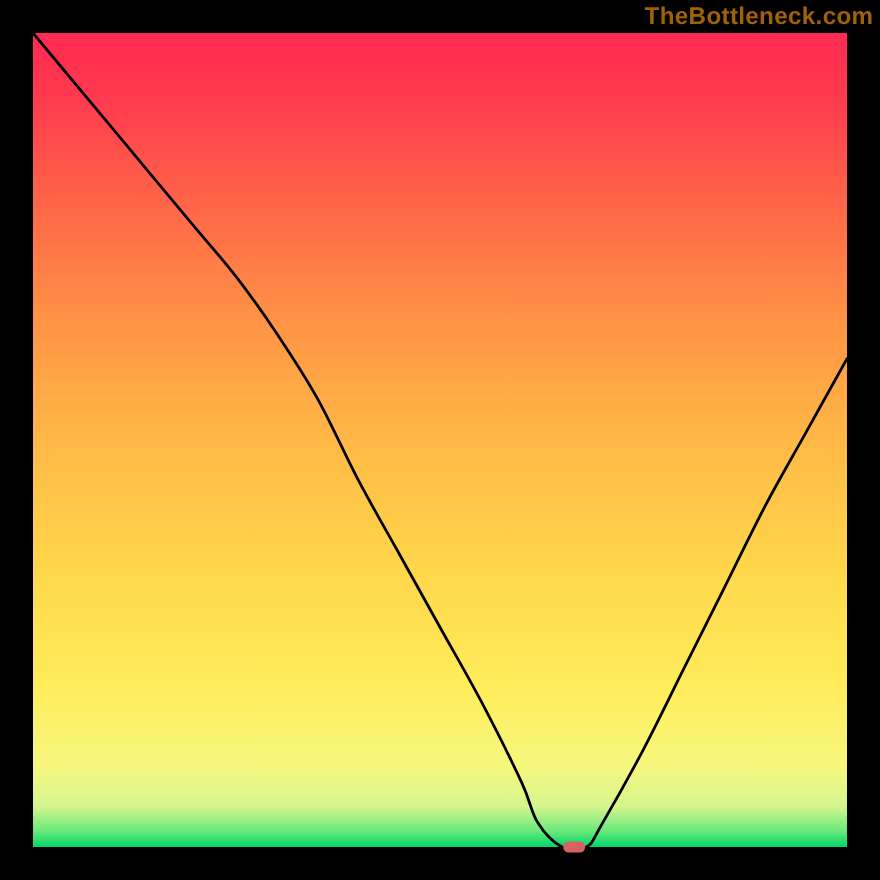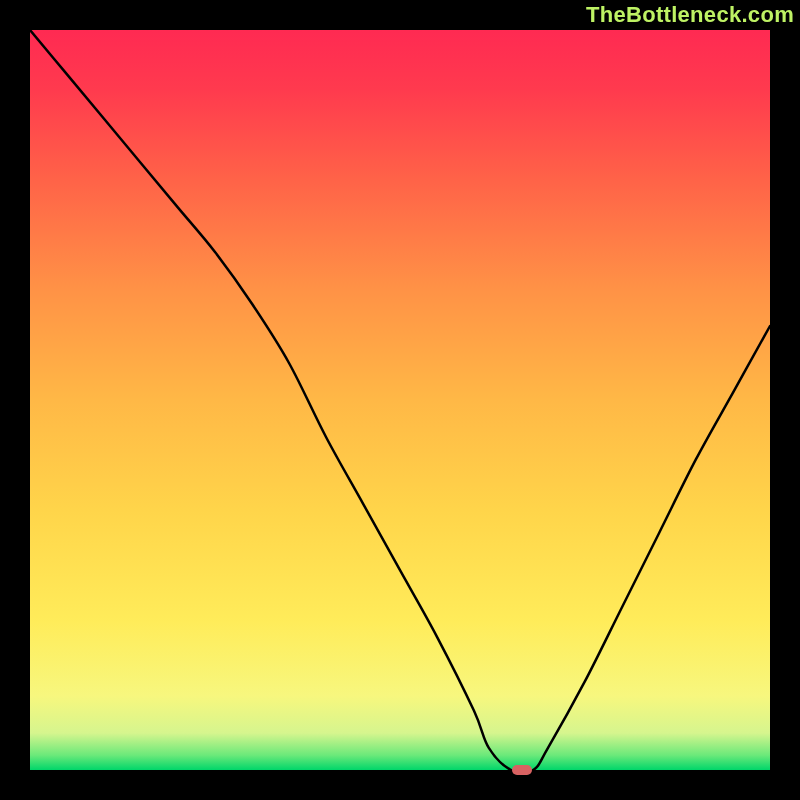--- a/index.html
+++ b/index.html
@@ -14,21 +14,21 @@
   .frame {
     position: relative;
     width: 800px;
     height: 800px;
     background: #000;
   }
   .watermark {
     position: absolute;
     top: 2px;
     right: 6px;
-    color: #bef264;
+    color: #a16207;
     font-size: 22px;
     font-weight: 600;
     letter-spacing: 0.3px;
     z-index: 10;
   }
   .plot-area {
     position: absolute;
     left: 30px;
     top: 30px;
     width: 740px;

